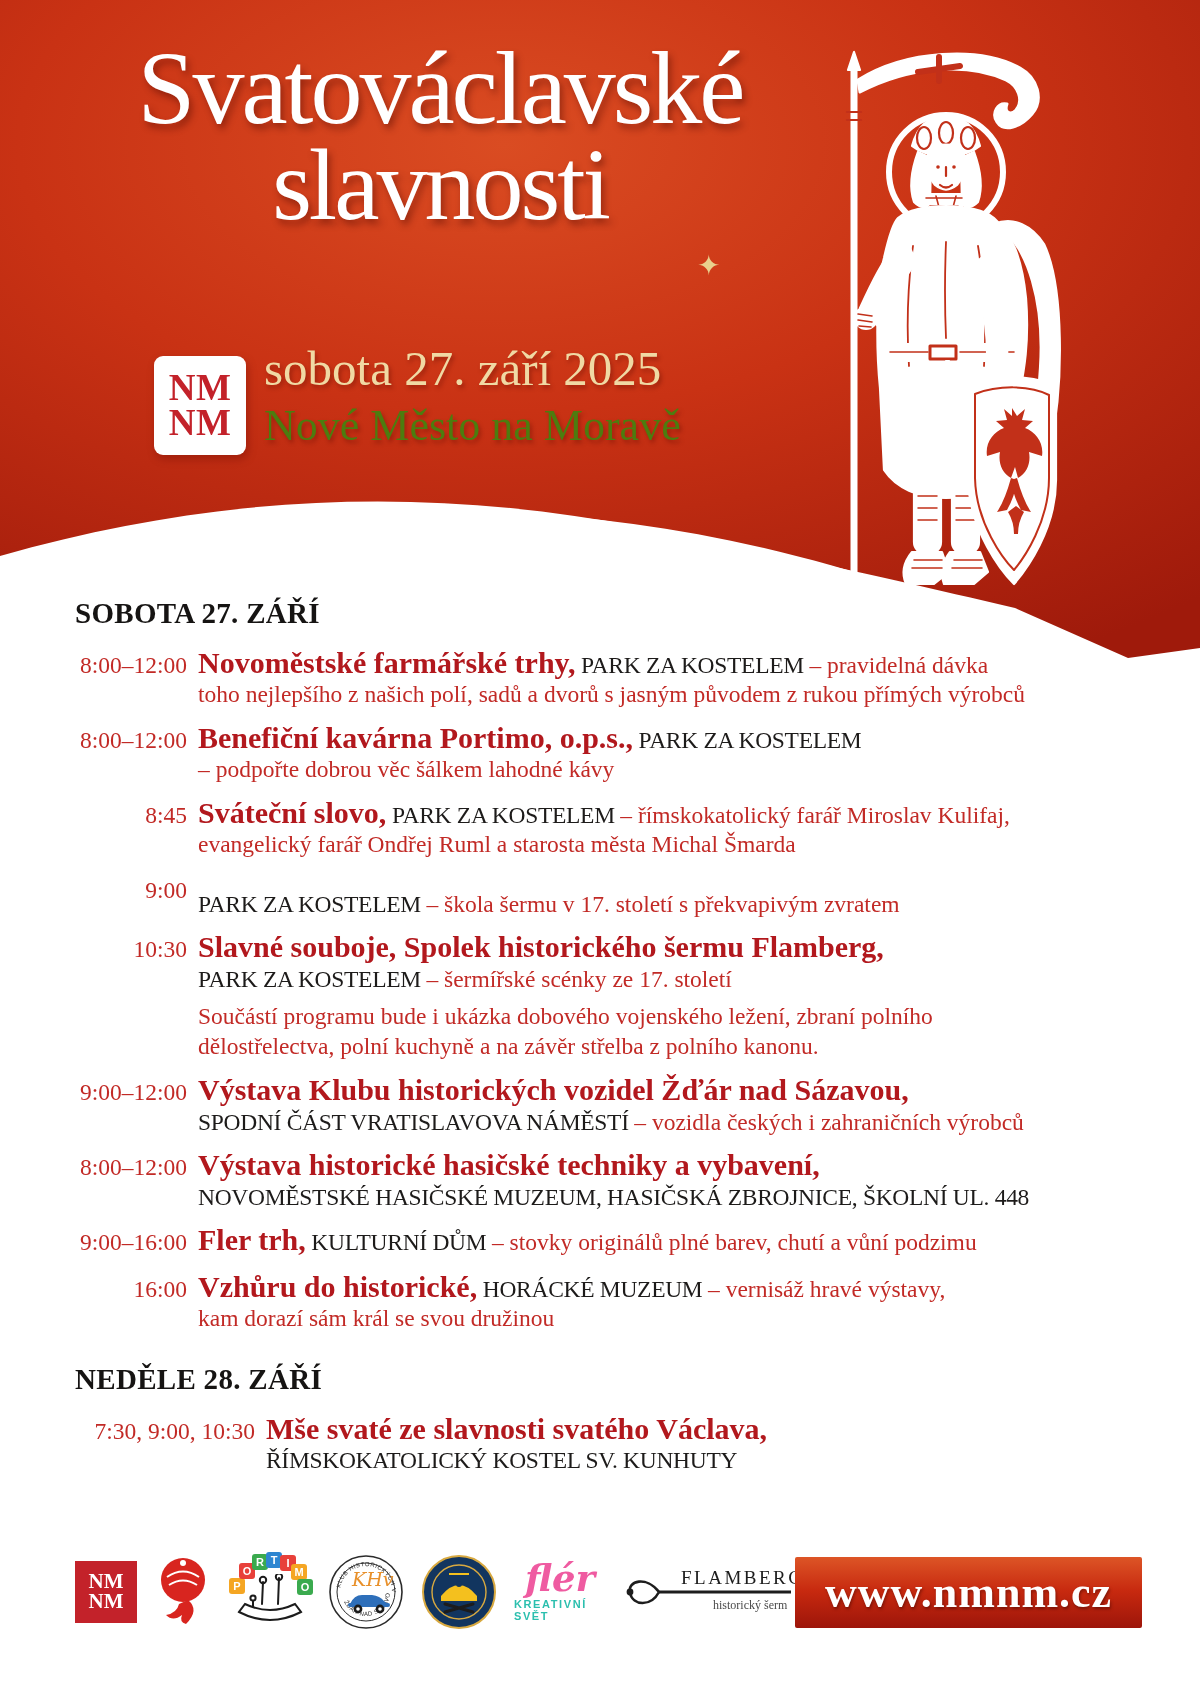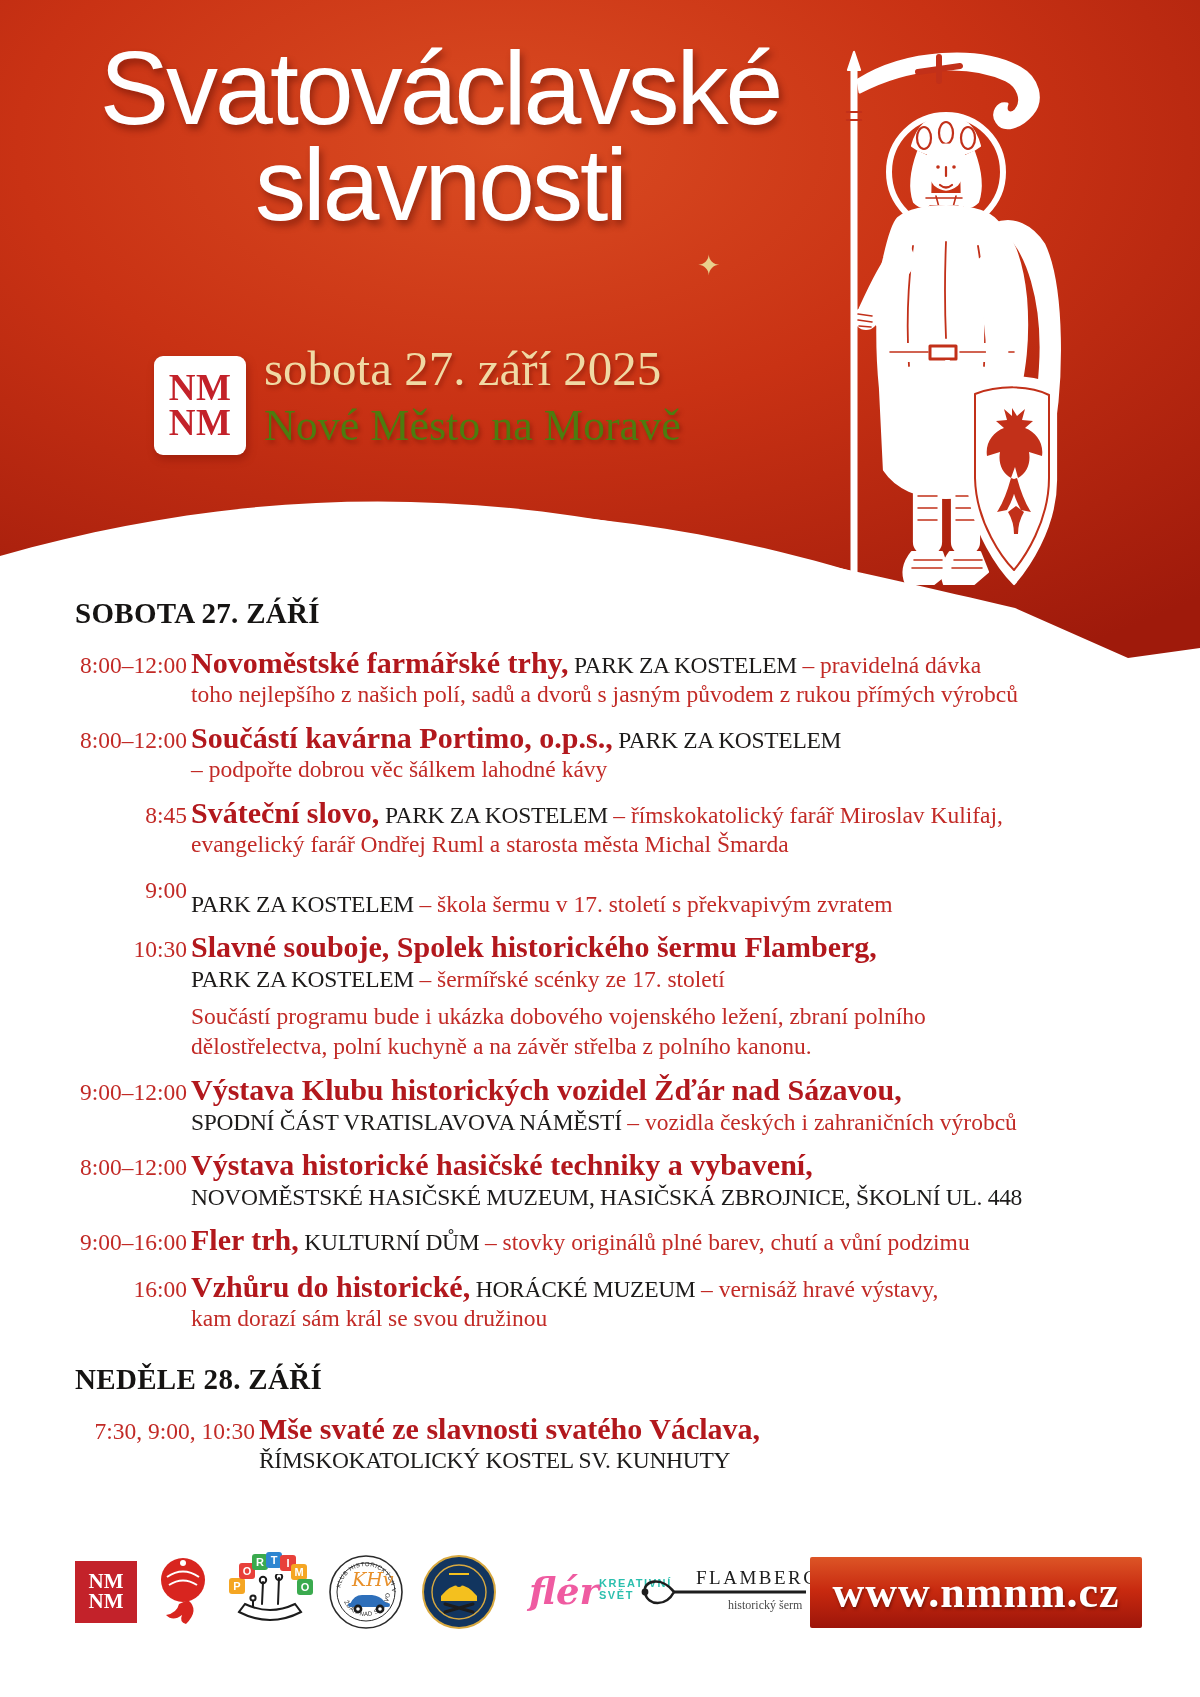--- a/index.html
+++ b/index.html
@@ -1,40 +1,40 @@
 <!DOCTYPE html>
 <html><head>
 <meta charset="utf-8">
 <style>
   html,body{margin:0;padding:0;background:#ffffff;}
   .poster{position:relative;width:1200px;height:1697px;background:#fff;overflow:hidden;
           font-family:"Liberation Serif",serif;}
   
   .header-svg{position:absolute;left:0;top:0;}
   .title-block{position:absolute;left:45px;top:36px;width:790px;text-align:center;color:#fff;
-               font-family:Liberation Sans, sans-serif;letter-spacing:-3px;line-height:1.0;
+               font-family:Liberation Serif, serif;letter-spacing:-3px;line-height:1.0;
                text-shadow:3px 5px 7px rgba(80,8,0,.45);}
   .title-l1{font-size:104px;}
   .title-l2{font-size:102px;margin-top:-6px;}
   .gold-star{position:absolute;left:652px;top:216px;font-size:28px;color:#e9d08d;text-shadow:none;
              letter-spacing:0;}
   .nmnm-badge{position:absolute;left:154px;top:356px;width:92px;height:99px;background:#fff;
               border-radius:9px;display:flex;flex-direction:column;align-items:center;justify-content:center;
               color:#c3222a;font-weight:bold;font-size:37px;line-height:.92;letter-spacing:.5px;
               box-shadow:2px 4px 8px rgba(100,10,0,.35);}
   .hdr-date{position:absolute;left:264px;top:340px;font-size:49px;color:#f0d9a4;
             text-shadow:2px 3px 4px rgba(90,10,0,.4);}
   .hdr-city{position:absolute;left:264px;top:400px;font-size:44px;color:#4d7c0f;
             text-shadow:2px 3px 4px rgba(90,10,0,.4);}
   .saint{position:absolute;left:818px;top:46px;}
   
   .schedule{position:absolute;left:75px;right:66px;top:597px;}
   .day-header{color:#161413;font-size:29px;font-weight:bold;letter-spacing:.3px;margin:0 0 15px 0;}
   .day-header.second{margin-top:30px;}
-  .event-row{display:grid;grid-template-columns:112px 1fr;column-gap:4px;margin-bottom:11px;}
+  .event-row{display:grid;grid-template-columns:112px 1fr;column-gap:11px;margin-bottom:11px;}
   .day2 .event-row{grid-template-columns:180px 1fr;}
   .time{color:#c22a26;font-size:23.5px;text-align:right;padding-top:7px;white-space:nowrap;}
   .ev-body{line-height:1.22;}
   .ev-title{color:#b2181d;font-weight:bold;font-size:30px;line-height:1.18;}
   .ev-loc{color:#1d1b1a;font-size:23.5px;letter-spacing:-.3px;}
   .ev-desc{color:#c22a26;font-size:23.5px;}
   .ev-note{color:#c22a26;font-size:23.5px;margin-top:9px;line-height:1.25;max-width:852px;}
   
   .footer{position:absolute;left:75px;right:58px;top:1546px;height:92px;display:flex;align-items:center;}
   .logos{display:flex;align-items:center;gap:17px;}
@@ -45,21 +45,21 @@
   .portimo .tile{position:absolute;width:16px;height:16px;border-radius:3px;color:#fff;font-size:11px;
                  font-weight:bold;display:flex;align-items:center;justify-content:center;
                  font-family:"Liberation Sans",sans-serif;}
   .portimo .tile:nth-child(1){left:0;top:26px;background:#f5a623;}
   .portimo .tile:nth-child(2){left:10px;top:11px;background:#e8403a;}
   .portimo .tile:nth-child(3){left:23px;top:2px;background:#3aaa4e;}
   .portimo .tile:nth-child(4){left:37px;top:0;background:#2e86d1;}
   .portimo .tile:nth-child(5){left:51px;top:3px;background:#e8403a;}
   .portimo .tile:nth-child(6){left:62px;top:12px;background:#f5a623;}
   .portimo .tile:nth-child(7){left:68px;top:27px;background:#3aaa4e;}
-  .fler{display:flex;flex-direction:row;width:92px;margin-left:15px;}
+  .fler{display:flex;flex-direction:column;align-items:center;width:92px;}
   .fler .name{font-family:"DejaVu Serif",serif;font-style:italic;font-weight:bold;
               font-size:37px;color:#ef5ba1;line-height:.9;}
   .fler .tag{font-family:"Liberation Sans",sans-serif;font-size:11px;letter-spacing:1.6px;
              color:#2bbfae;font-weight:bold;margin-top:2px;}
   .www-banner{margin-left:auto;width:386px;height:71px;border-radius:2px;
               background:linear-gradient(180deg,#dd5526 0%,#c7290f 48%,#9d150a 100%);
               display:flex;align-items:center;justify-content:center;color:#fff;font-weight:bold;
               font-size:44px;letter-spacing:1px;text-shadow:1px 2px 3px rgba(60,5,0,.5);}
 </style>
 </head>
@@ -163,21 +163,21 @@
 
   <div class="schedule">
       <div class="day-header">SOBOTA 27. ZÁŘÍ</div>
       <div class="day1">
         <div class="event-row">
           <div class="time">8:00–12:00</div>
           <div class="ev-body"><span class="ev-title">Novoměstské farmářské trhy,</span><span class="ev-loc"> PARK ZA KOSTELEM </span><span class="ev-desc">– pravidelná dávka</span><br><span class="ev-desc">toho nejlepšího z našich polí, sadů a dvorů s jasným původem z rukou přímých výrobců</span></div>
         </div>
         <div class="event-row">
           <div class="time">8:00–12:00</div>
-          <div class="ev-body"><span class="ev-title">Součástí kavárna Portimo, o.p.s.,</span><span class="ev-loc"> PARK ZA KOSTELEM</span><br><span class="ev-desc">– podpořte dobrou věc šálkem lahodné kávy</span></div>
+          <div class="ev-body"><span class="ev-title">Benefiční kavárna Portimo, o.p.s.,</span><span class="ev-loc"> PARK ZA KOSTELEM</span><br><span class="ev-desc">– podpořte dobrou věc šálkem lahodné kávy</span></div>
         </div>
         <div class="event-row">
           <div class="time">8:45</div>
           <div class="ev-body"><span class="ev-title">Sváteční slovo,</span><span class="ev-loc"> PARK ZA KOSTELEM </span><span class="ev-desc">– římskokatolický farář Miroslav Kulifaj,</span><br><span class="ev-desc">evangelický farář Ondřej Ruml a starosta města Michal Šmarda</span></div>
         </div>
         <div class="event-row">
           <div class="time">9:00</div>
           <div class="ev-body"><br><span class="ev-loc">PARK ZA KOSTELEM </span><span class="ev-desc">– škola šermu v 17. století s překvapivým zvratem</span></div>
         </div>
         <div class="event-row">

